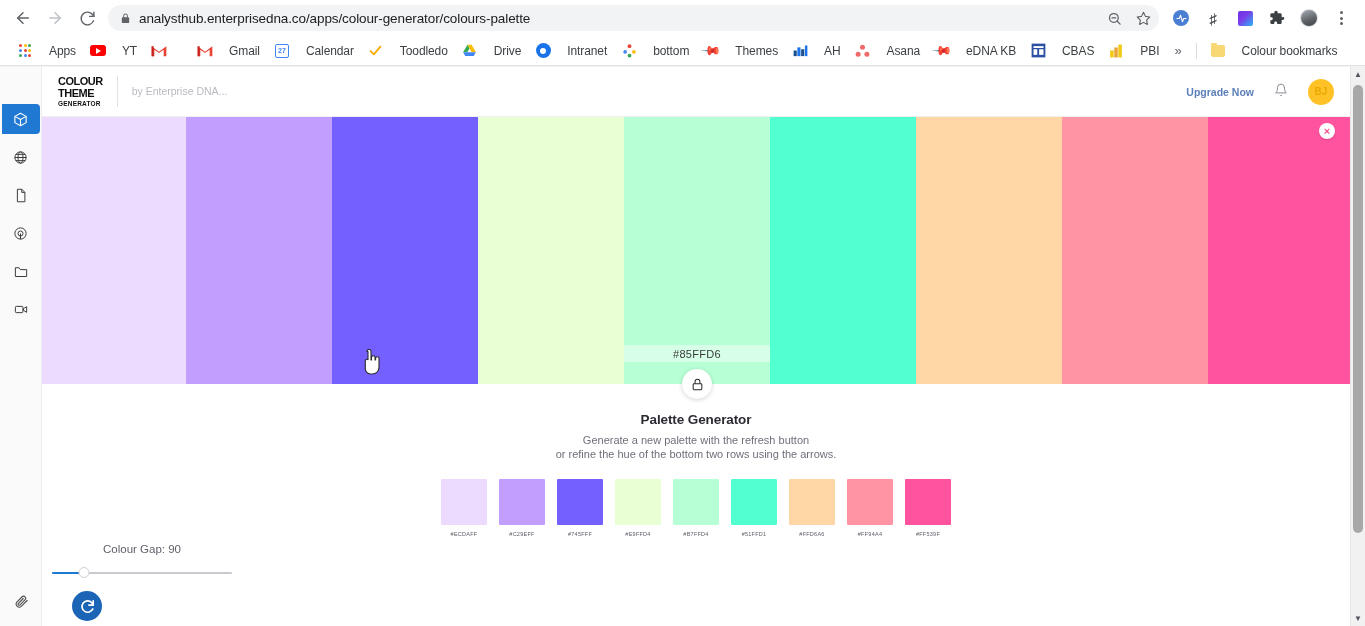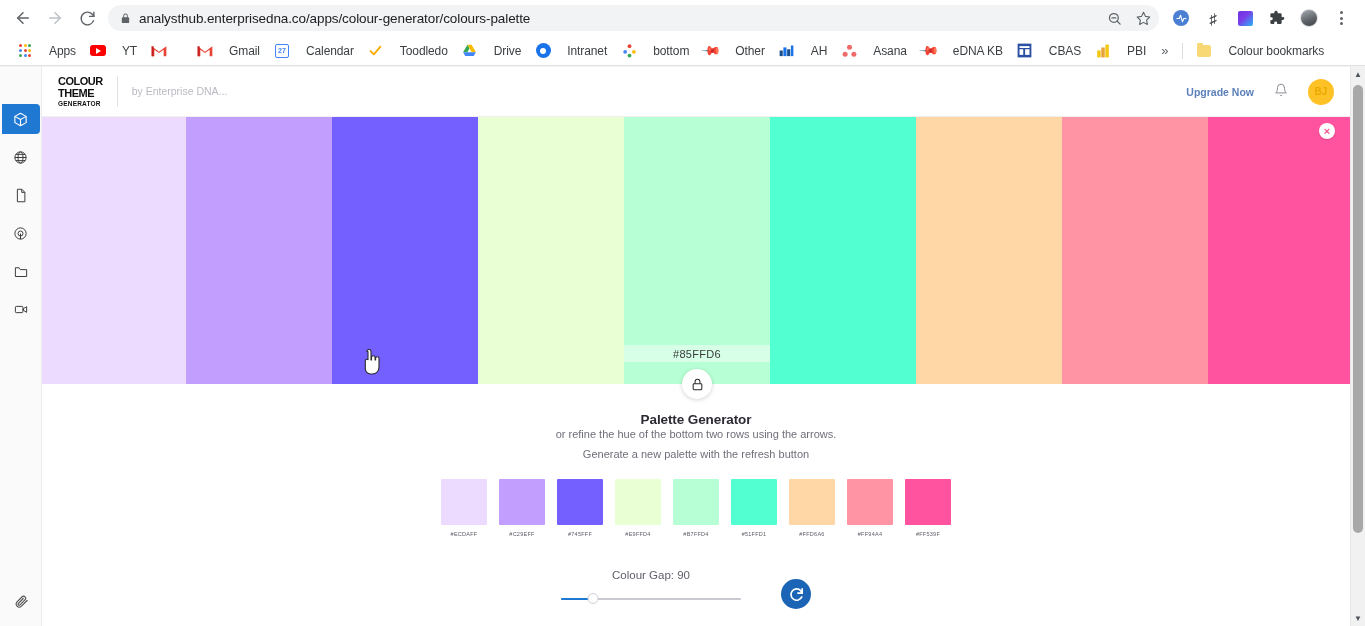--- a/index.html
+++ b/index.html
@@ -175,21 +175,21 @@
 
   .swatches {
     display: flex; justify-content: center; gap: 12px; margin-top: 18px;
   }
   .sw { width: 46px; }
   .sw-chip { width: 46px; height: 46px; border-radius: 1px; }
   .sw-hex { font-size: 5.5px; color: #5c5c66; margin-top: 6px; letter-spacing: 0.25px; }
 
   .controls {
     display: flex; align-items: flex-start; justify-content: center;
-    gap: 0; margin-top: 32px;
+    gap: 0; margin-top: 6px; flex-direction: column;
   }
   .ctrl { width: 200px; text-align: center; }
   .ctrl-label { font-size: 11.5px; color: #5f5f6a; }
   .slider { position: relative; height: 16px; margin-top: 10px; }
   .slider .track {
     position: absolute; left: 10px; right: 10px; top: 7px; height: 2px;
     background: #c9c9cf; border-radius: 1px;
   }
   .slider .fill {
     position: absolute; left: 10px; top: 7px; height: 2px;
@@ -390,21 +390,21 @@
             <circle cx="12" cy="20" r="3" fill="#34a853"></circle>
           </svg>
       </span>
       <span class="bm-label">bottom</span>
     </div>
 
     <div class="bm">
       <span class="bm-ico">
           <span class="ico-pin">📌</span>
         </span>
-      <span class="bm-label">Other</span>
+      <span class="bm-label">Themes</span>
     </div>
 
     <div class="bm">
       <span class="bm-ico">
         <svg width="15" height="13" viewBox="0 0 24 20">
             <rect x="1" y="10" width="5" height="9" fill="#1a4f8a"></rect>
             <rect x="7" y="5" width="5" height="14" fill="#1a73e8"></rect>
             <rect x="13" y="8" width="5" height="11" fill="#1a4f8a"></rect>
             <rect x="19" y="2" width="4" height="17" fill="#1a73e8"></rect>
           </svg>
@@ -562,22 +562,22 @@
 
         <span class="cursor-hand">
           <svg width="22" height="26" viewBox="0 0 22 26">
             <path d="M7 2.5c0-1.1.9-2 2-2s2 .9 2 2V11h.5V8.6c0-1 .8-1.8 1.8-1.8s1.8.8 1.8 1.8V11h.5V9.4c0-1 .8-1.7 1.7-1.7s1.7.7 1.7 1.7V18c0 4-2.8 7-6.5 7h-2c-3 0-5.2-2.4-5.2-5.4V12c0-1 .8-1.7 1.7-1.7.4 0 .8.2 1 .4V2.5z" fill="#ffffff" stroke="#2b2b2b" stroke-width="1.1" stroke-linejoin="round"></path>
           </svg>
         </span>
       </div>
 
       <div class="gen">
         <div class="gen-title">Palette Generator</div>
+        <div class="gen-sub">Generate a new palette with the refresh button</div>
         <div class="gen-sub" style="margin-top:0">or refine the hue of the bottom two rows using the arrows.</div>
-        <div class="gen-sub">Generate a new palette with the refresh button</div>
 
         <div class="swatches">
           <div class="sw">
             <div class="sw-chip" style="background:#ECDAFF"></div>
             <div class="sw-hex">#ECDAFF</div>
           </div>
           <div class="sw">
             <div class="sw-chip" style="background:#C29EFF"></div>
             <div class="sw-hex">#C29EFF</div>
           </div>

